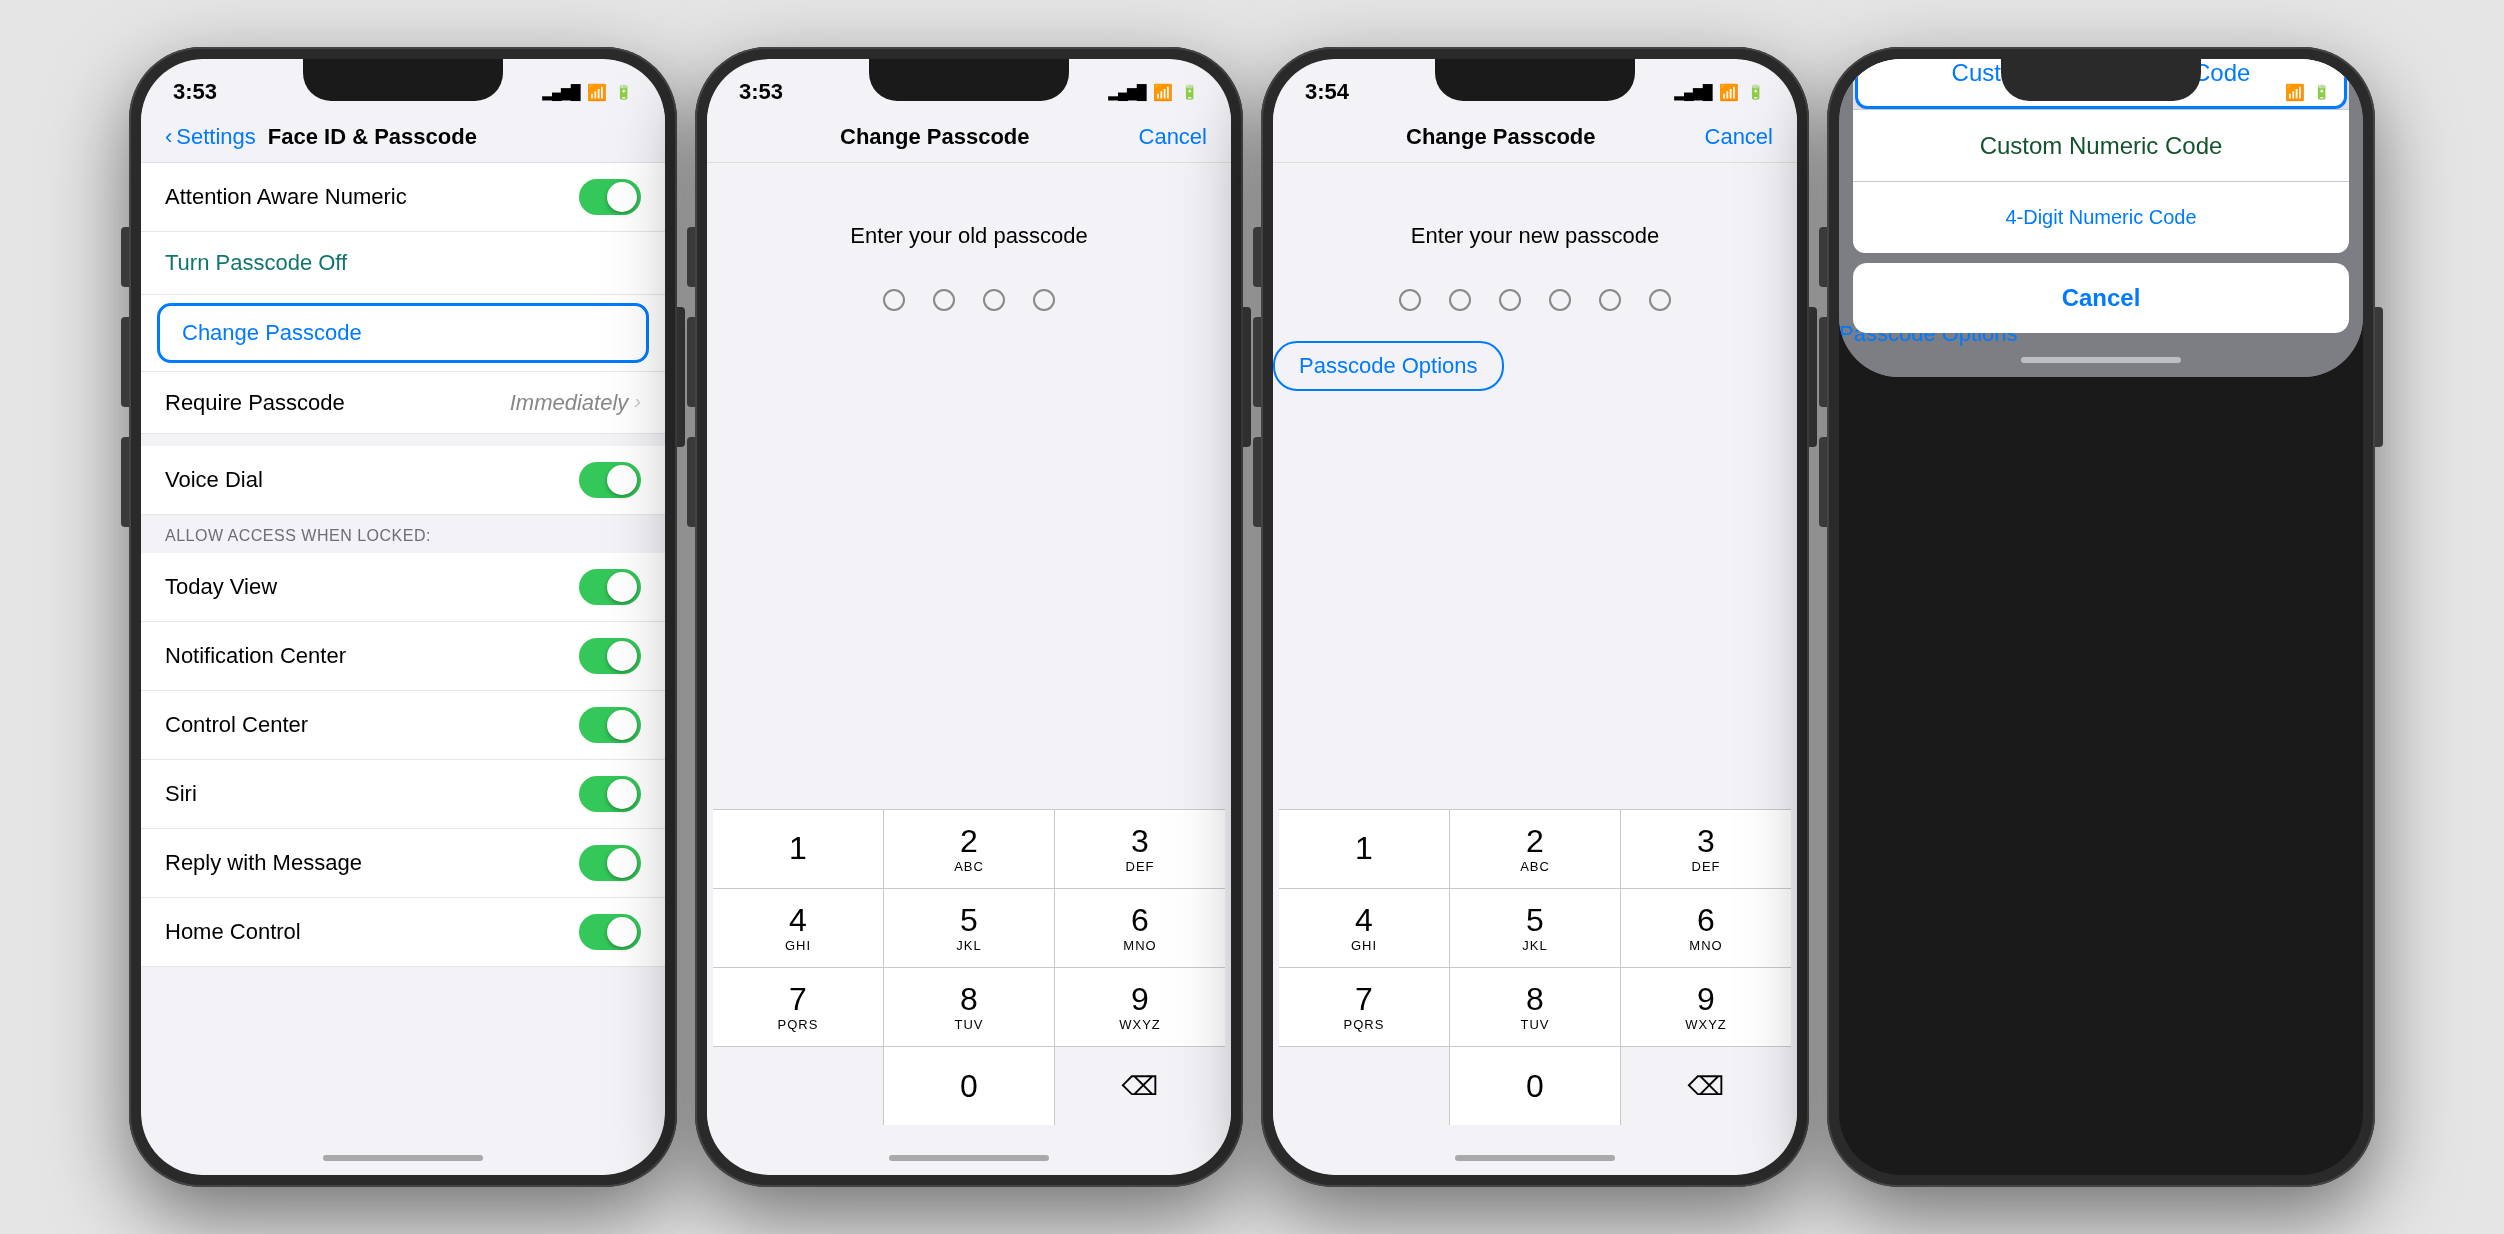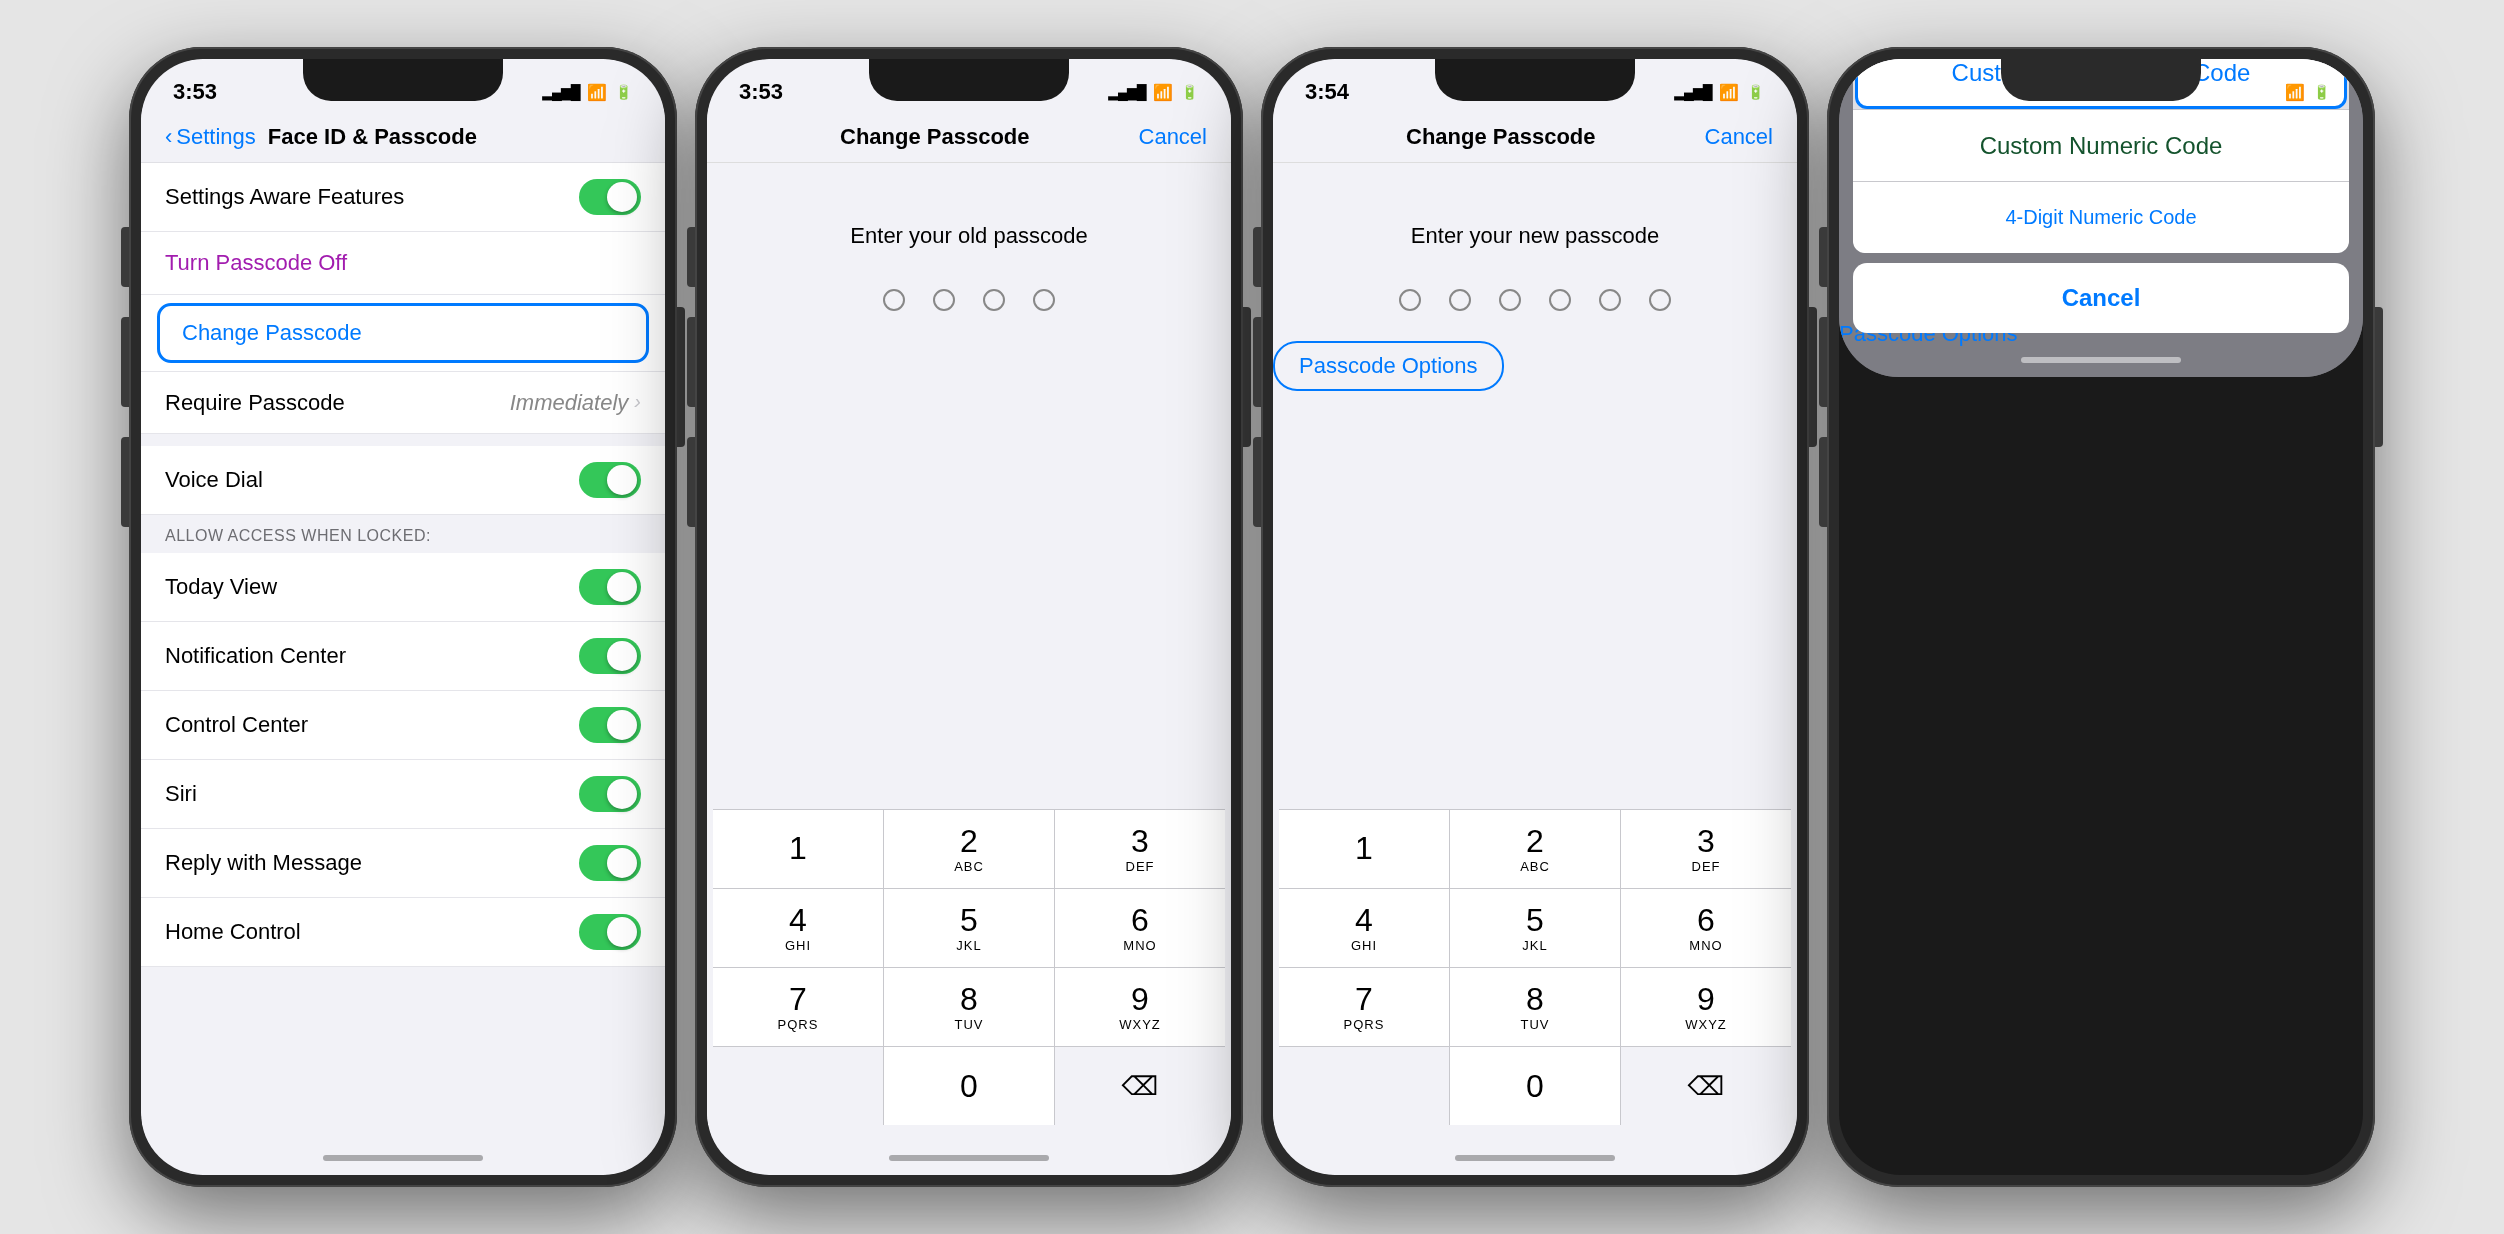--- a/index.html
+++ b/index.html
@@ -187,21 +187,21 @@
       position: absolute;
       top: 3px;
       right: 4px;
       width: 30px;
       height: 30px;
       background: #fff;
       border-radius: 50%;
       box-shadow: 0 2px 4px rgba(0,0,0,0.3);
     }
     .link-blue {
-      color: #a21caf;
+      color: #0f766e;
       font-size: 22px;
       padding: 18px 24px;
       background: #fff;
       display: block;
       border-bottom: 1px solid #e5e5ea;
     }
     .change-passcode-btn {
       color: #007aff;
       font-size: 22px;
       padding: 14px 22px;
@@ -366,21 +366,21 @@
           <div class="nav-back">
             <span style="font-size:22px;">‹</span>
             <span>Settings</span>
           </div>
           <span class="nav-title">Face ID &amp; Passcode</span>
         </div>
 
         <div class="settings-list">
 
           <div class="settings-row">
-            <span class="settings-row-label">Settings Aware Features</span>
+            <span class="settings-row-label">Attention Aware Numeric</span>
             <div class="toggle"></div>
           </div>
 
           <a class="link-blue">Turn Passcode Off</a>
 
           <div style="background:#fff; padding: 8px 0; border-bottom: 1px solid #e5e5ea;">
             <div class="change-passcode-btn">Change Passcode</div>
           </div>
 
           <div class="settings-row">

